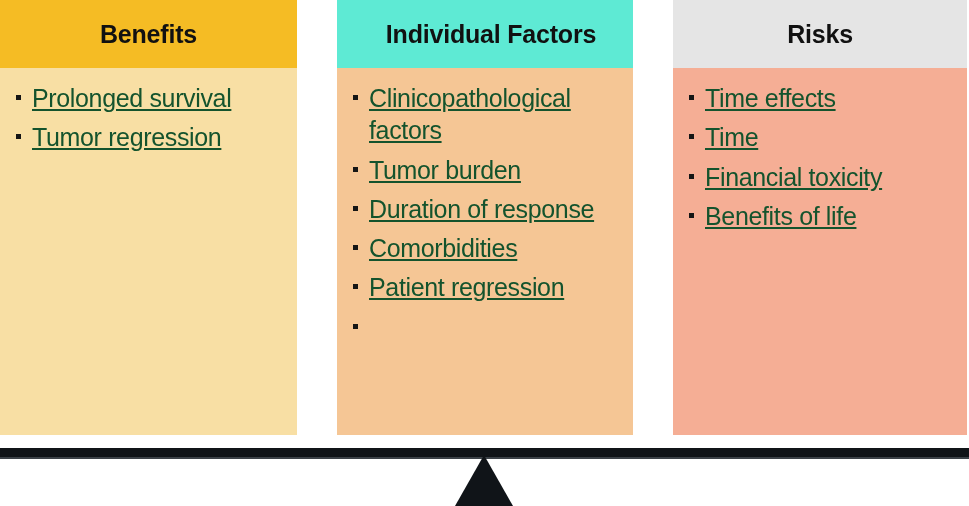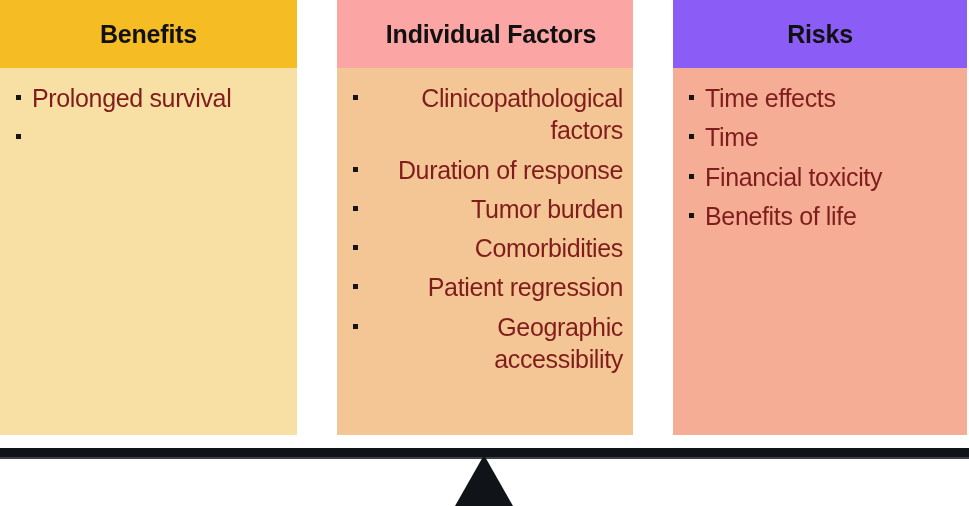--- a/index.html
+++ b/index.html
@@ -62,22 +62,23 @@
     margin: 0;
     padding: 0;
   }
 
   .bullet-item {
     position: relative;
     padding-left: 18px;
     margin: 0 0 7px 0;
     font-size: 25px;
     line-height: 1.29;
-    color: #7f1d1d;
+    color: #14532d;
     letter-spacing: -0.35px;
+    text-decoration: underline;
   }
 
   .bullet-mark {
     position: absolute;
     left: 2px;
     top: 13px;
     width: 5px;
     height: 5px;
     background: #151515;
   }
@@ -122,61 +123,61 @@
       <span class="column-title">Benefits</span>
     </div>
     <div class="column-body" style="background: rgb(248, 223, 164);">
       <ul class="bullet-list">
         <li class="bullet-item">
           <span class="bullet-mark"></span>
           <span>Prolonged survival</span>
         </li>
         <li class="bullet-item">
           <span class="bullet-mark"></span>
+          <span>Tumor regression</span>
         </li>
       </ul>
     </div>
   </div>
 
   <div class="pan-column" id="column-individual">
-    <div class="column-header" style="background: #fca5a5; padding-left: 12px;">
+    <div class="column-header" style="background: #5eead4; padding-left: 12px;">
       <span class="column-title">Individual Factors</span>
     </div>
-    <div class="column-body" style="background: rgb(245, 198, 149); text-align: right;">
+    <div class="column-body" style="background: rgb(245, 198, 149);">
       <ul class="bullet-list">
         <li class="bullet-item">
           <span class="bullet-mark"></span>
           <span>Clinicopathological factors</span>
         </li>
         <li class="bullet-item">
           <span class="bullet-mark"></span>
+          <span>Tumor burden</span>
+        </li>
+        <li class="bullet-item">
+          <span class="bullet-mark"></span>
           <span>Duration of response</span>
         </li>
         <li class="bullet-item">
           <span class="bullet-mark"></span>
-          <span>Tumor burden</span>
-        </li>
-        <li class="bullet-item">
-          <span class="bullet-mark"></span>
           <span>Comorbidities</span>
         </li>
         <li class="bullet-item">
           <span class="bullet-mark"></span>
           <span>Patient regression</span>
         </li>
         <li class="bullet-item">
           <span class="bullet-mark"></span>
-          <span>Geographic accessibility</span>
         </li>
       </ul>
     </div>
   </div>
 
   <div class="pan-column" id="column-risks">
-    <div class="column-header" style="background: #8b5cf6;">
+    <div class="column-header" style="background: #e5e5e5;">
       <span class="column-title">Risks</span>
     </div>
     <div class="column-body" style="background: rgb(245, 174, 149);">
       <ul class="bullet-list">
         <li class="bullet-item">
           <span class="bullet-mark"></span>
           <span>Time effects</span>
         </li>
         <li class="bullet-item">
           <span class="bullet-mark"></span>

